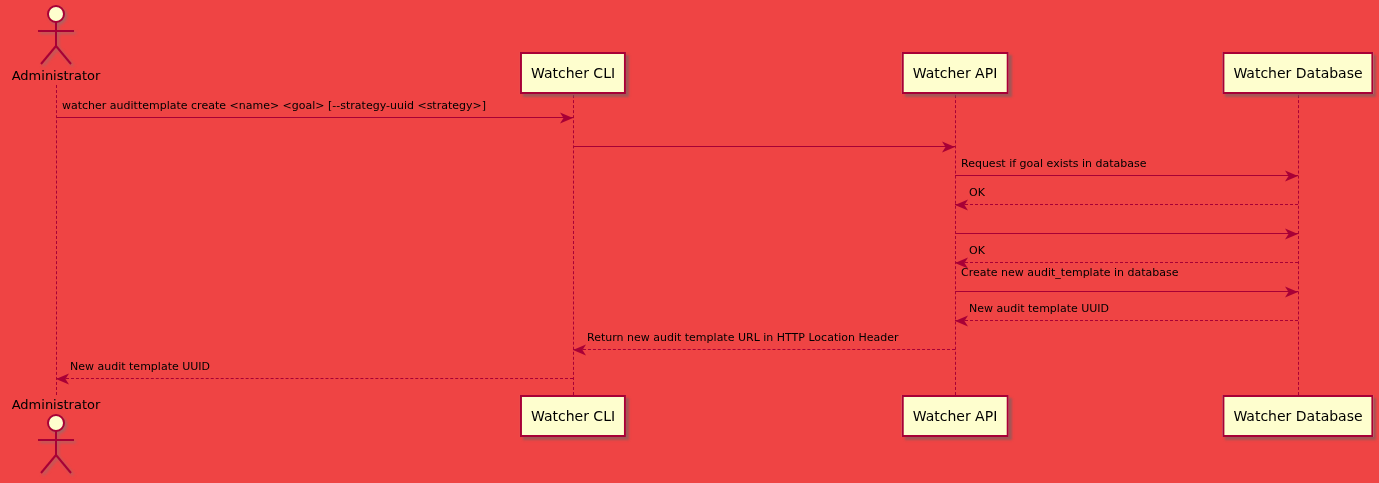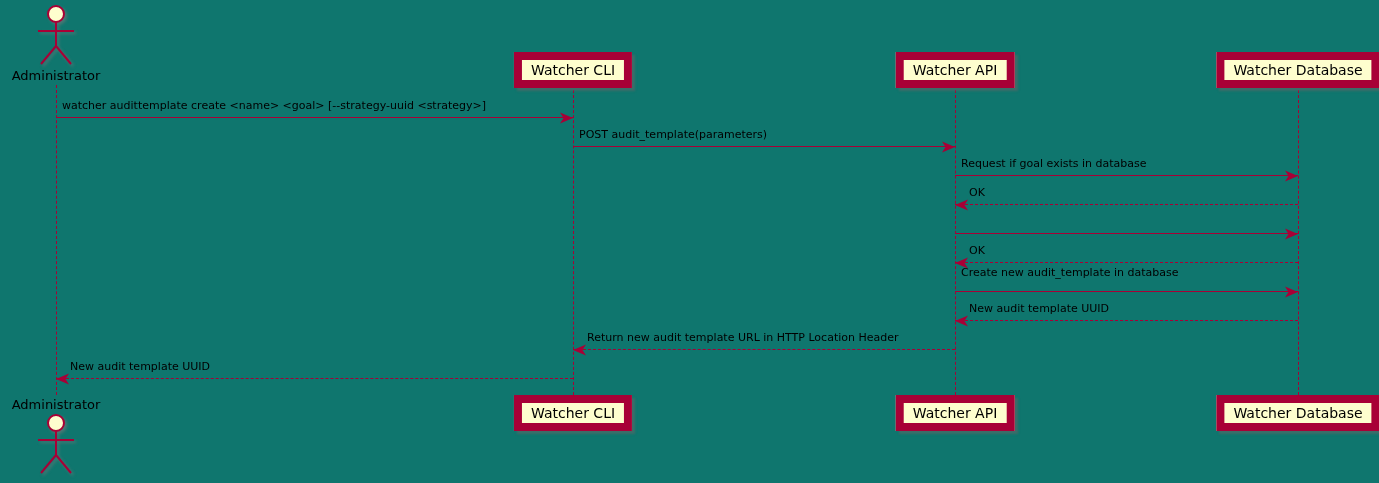--- a/index.html
+++ b/index.html
@@ -8,39 +8,39 @@
     width:1379px;
     height:483px;
     overflow:hidden;
     font-family:"DejaVu Sans", sans-serif;
     background:#ffffff;
   }
   .lifeline{position:absolute;width:0;border-left:1px dashed #A80036;}
   .pbox{
     position:absolute;
     transform:translateX(-50%);
-    border:8px solid #6d28d9;
+    border:2px solid #6d28d9;
     background:#FEFECE;
-    padding:0 9px;
+    padding:9px 9px;
     font-size:14px;
     line-height:20px;
     color:#000;
     white-space:nowrap;
     box-shadow:3px 3px 2px rgba(100,100,100,0.55);
   }
   .mline{position:absolute;height:0;border-top:1px solid #A80036;}
   .ah{position:absolute;line-height:0;}
   .mlabel{position:absolute;font-size:11px;color:#000;white-space:nowrap;}
   .actor-label{position:absolute;transform:translateX(-50%);font-size:13px;color:#000;white-space:nowrap;}
   .actor-fig{position:absolute;transform:translateX(-50%);filter:drop-shadow(2.5px 2.5px 1.5px rgba(120,120,120,0.6));line-height:0;}
 </style>
 </head>
 <body>
 
-<div id="diagram" style="background: #0f766e;">
+<div id="diagram" style="background: #ef4444;">
     <div class="lifeline" style="left: 56px; top: 85px; height: 310px; border-left-color: rgb(168, 0, 54);"></div>
     <div class="actor-fig" style="left: 56px; top: 4px;"><svg width="46" height="62" viewBox="0 0 46 62" xmlns="http://www.w3.org/2000/svg">
         <circle cx="23" cy="10" r="8" fill="#FEFECE" stroke="#A80036" stroke-width="2"></circle>
         <line x1="23" y1="18" x2="23" y2="42" stroke="#A80036" stroke-width="2"></line>
         <line x1="5" y1="27" x2="41" y2="27" stroke="#A80036" stroke-width="2"></line>
         <line x1="23" y1="42" x2="8" y2="60" stroke="#A80036" stroke-width="2"></line>
         <line x1="23" y1="42" x2="38" y2="60" stroke="#A80036" stroke-width="2"></line>
       </svg></div>
     <div class="actor-label" style="left: 56px; top: 68px; color: rgb(0, 0, 0);">Administrator</div>
     <div class="actor-label" style="left: 56px; top: 397px; color: rgb(0, 0, 0);">Administrator</div>
@@ -62,21 +62,20 @@
     <div class="pbox" style="left: 1298px; top: 395px; background: rgb(254, 254, 206); border-color: rgb(168, 0, 54); color: rgb(0, 0, 0);">Watcher Database</div>
     <div class="mline" style="left: 56px; top: 117px; width: 517px; border-top-style: solid; border-top-color: rgb(168, 0, 54);"></div>
     <div class="ah" style="left: 559px; top: 112px;"><svg width="14" height="12" viewBox="0 0 14 12" xmlns="http://www.w3.org/2000/svg">
         <polygon points="14,6 1,0.5 4.5,6 1,11.5" fill="#A80036"></polygon>
       </svg></div>
     <div class="mlabel" style="left: 62px; top: 99px; color: rgb(0, 0, 0);">watcher audittemplate create &lt;name&gt; &lt;goal&gt; [--strategy-uuid &lt;strategy&gt;]</div>
     <div class="mline" style="left: 573px; top: 146px; width: 382px; border-top-style: solid; border-top-color: rgb(168, 0, 54);"></div>
     <div class="ah" style="left: 941px; top: 141px;"><svg width="14" height="12" viewBox="0 0 14 12" xmlns="http://www.w3.org/2000/svg">
         <polygon points="14,6 1,0.5 4.5,6 1,11.5" fill="#A80036"></polygon>
       </svg></div>
-    <div class="mlabel" style="left: 579px; top: 128px; color: rgb(0, 0, 0);">POST audit_template(parameters)</div>
     <div class="mline" style="left: 955px; top: 175px; width: 343px; border-top-style: solid; border-top-color: rgb(168, 0, 54);"></div>
     <div class="ah" style="left: 1284px; top: 170px;"><svg width="14" height="12" viewBox="0 0 14 12" xmlns="http://www.w3.org/2000/svg">
         <polygon points="14,6 1,0.5 4.5,6 1,11.5" fill="#A80036"></polygon>
       </svg></div>
     <div class="mlabel" style="left: 961px; top: 157px; color: rgb(0, 0, 0);">Request if goal exists in database</div>
     <div class="mline" style="left: 955px; top: 204px; width: 343px; border-top-style: dashed; border-top-color: rgb(168, 0, 54);"></div>
     <div class="ah" style="left: 955px; top: 199px;"><svg width="14" height="12" viewBox="0 0 14 12" xmlns="http://www.w3.org/2000/svg">
         <polygon points="0,6 13,0.5 9.5,6 13,11.5" fill="#A80036"></polygon>
       </svg></div>
     <div class="mlabel" style="left: 969px; top: 186px; color: rgb(0, 0, 0);">OK</div>

